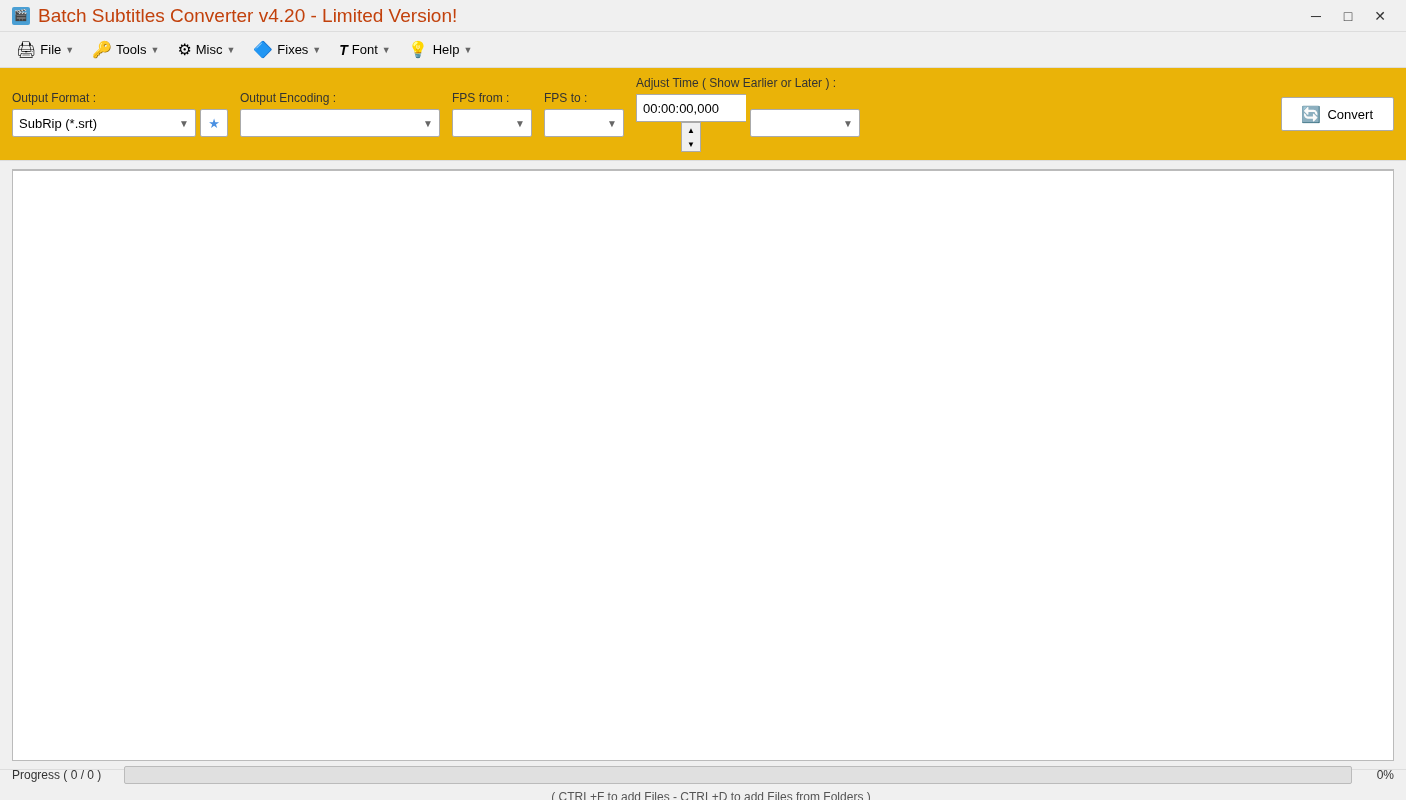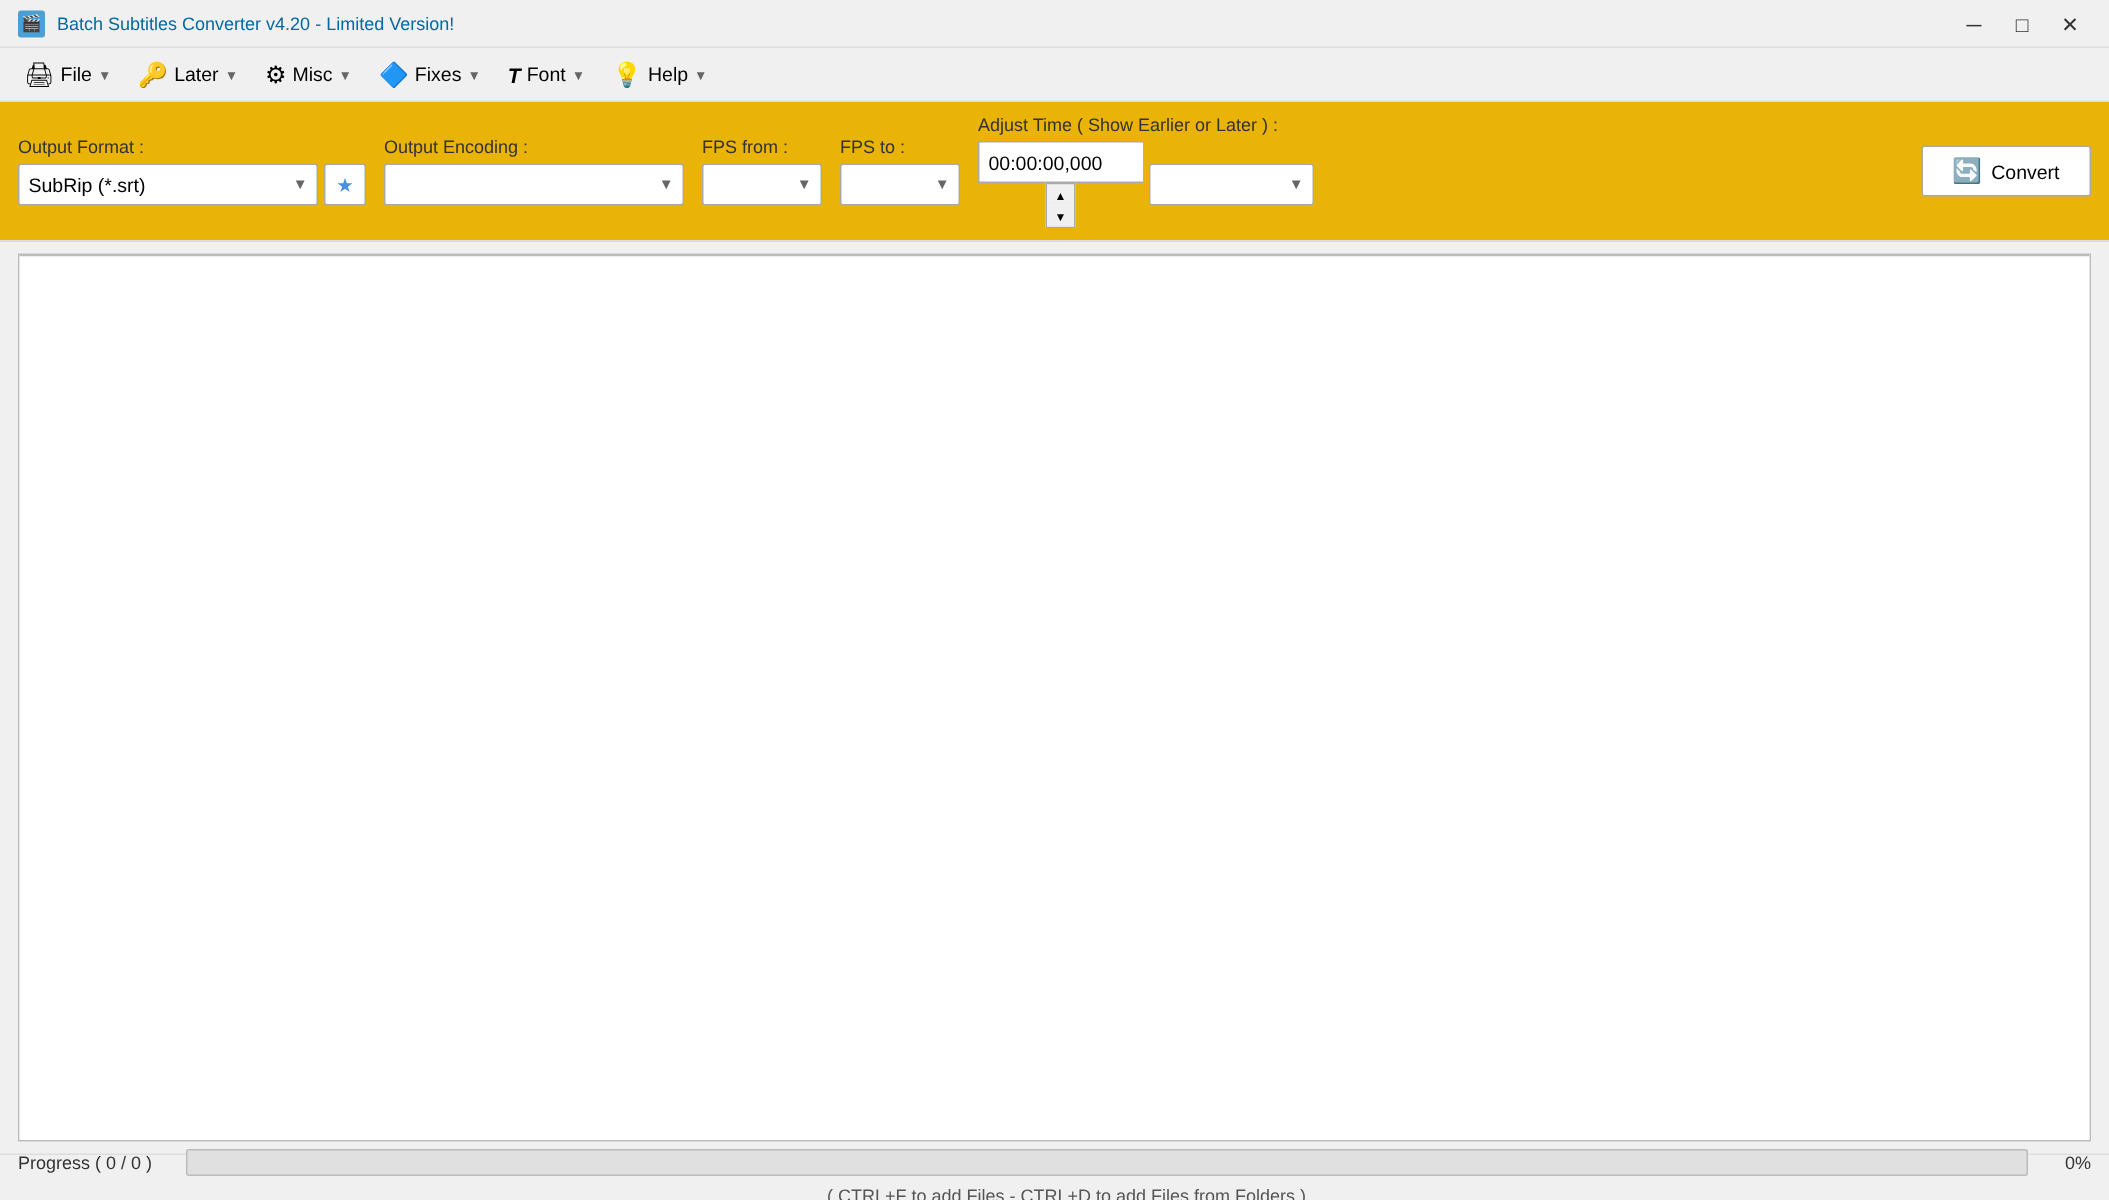--- a/index.html
+++ b/index.html
@@ -43,22 +43,22 @@
       background: #4a9fd4;
       border-radius: 2px;
       display: flex;
       align-items: center;
       justify-content: center;
       font-size: 11px;
       color: white;
     }
 
     .title-bar-title {
-      font-size: 12px;
-      color: #0369a1;
+      font-size: 19px;
+      color: #c2410c;
     }
 
     .title-bar-controls {
       display: flex;
       align-items: center;
       gap: 4px;
     }
 
     .title-btn {
       width: 28px;
@@ -144,21 +144,21 @@
       gap: 6px;
       border-radius: 2px;
     }
 
     .dropdown-arrow {
       font-size: 10px;
       color: #666;
     }
 
     .output-format-dropdown {
-      width: 200px;
+      width: 184px;
     }
 
     .output-encoding-dropdown {
       width: 200px;
     }
 
     .fps-dropdown {
       width: 80px;
     }
 
@@ -352,21 +352,21 @@
 </div>
 
 <div class="menu-bar">
   <div class="menu-item">
     <span class="menu-icon">🖨</span>
     <span>File</span>
     <span class="chevron">▼</span>
   </div>
   <div class="menu-item">
     <span class="menu-icon">🔑</span>
-    <span>Later</span>
+    <span>Tools</span>
     <span class="chevron">▼</span>
   </div>
   <div class="menu-item">
     <span class="menu-icon">⚙</span>
     <span>Misc</span>
     <span class="chevron">▼</span>
   </div>
   <div class="menu-item">
     <span class="menu-icon">🔷</span>
     <span>Fixes</span>

